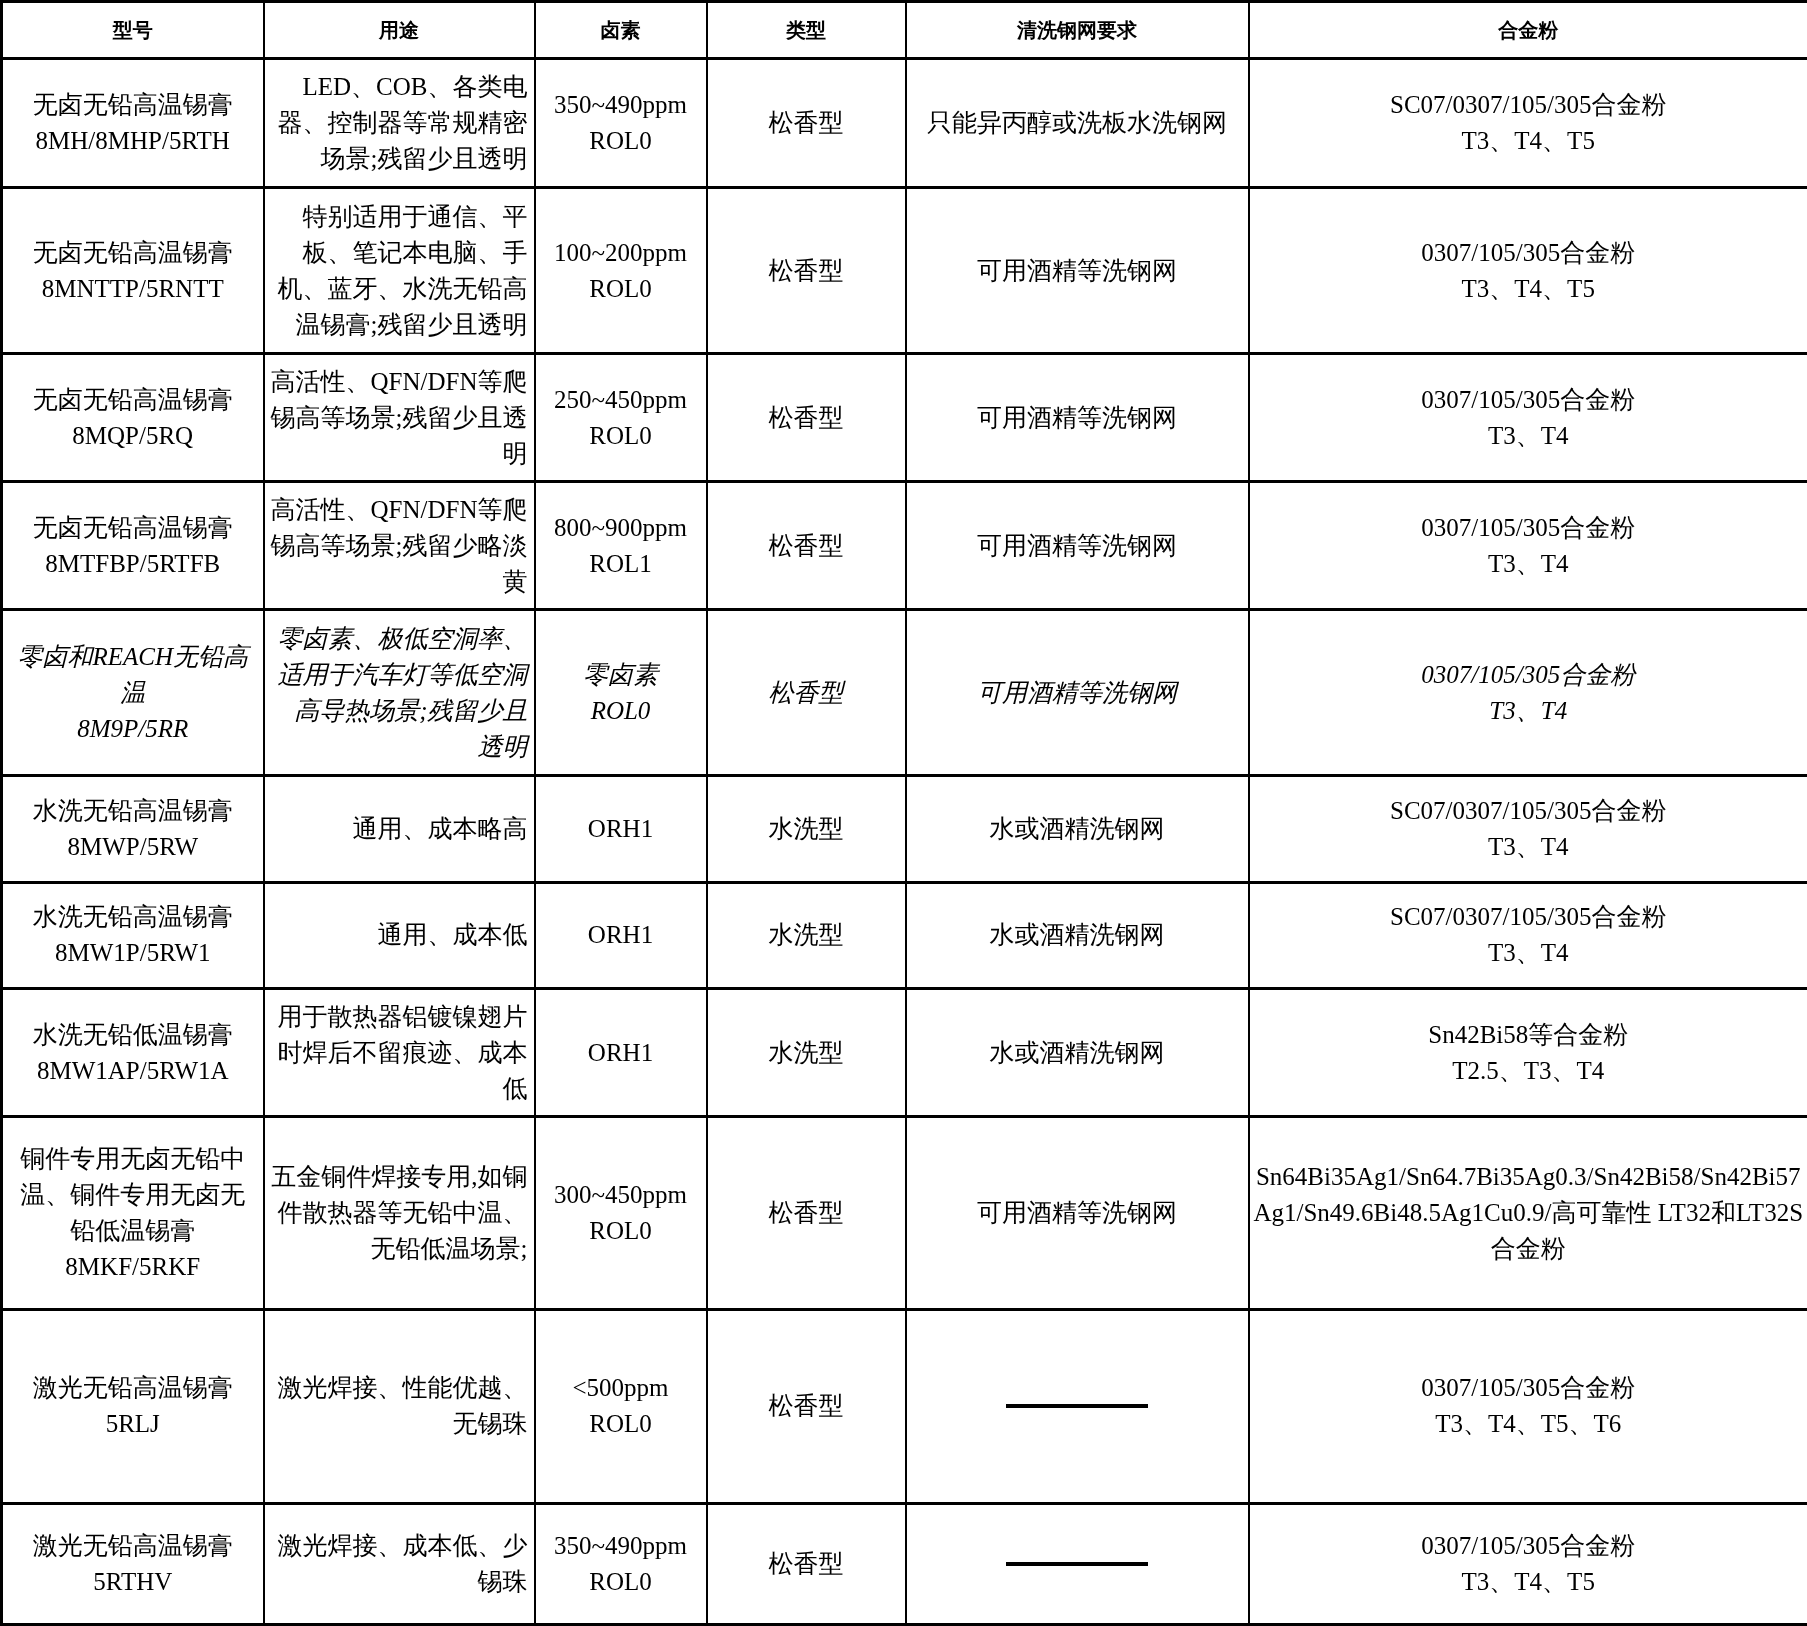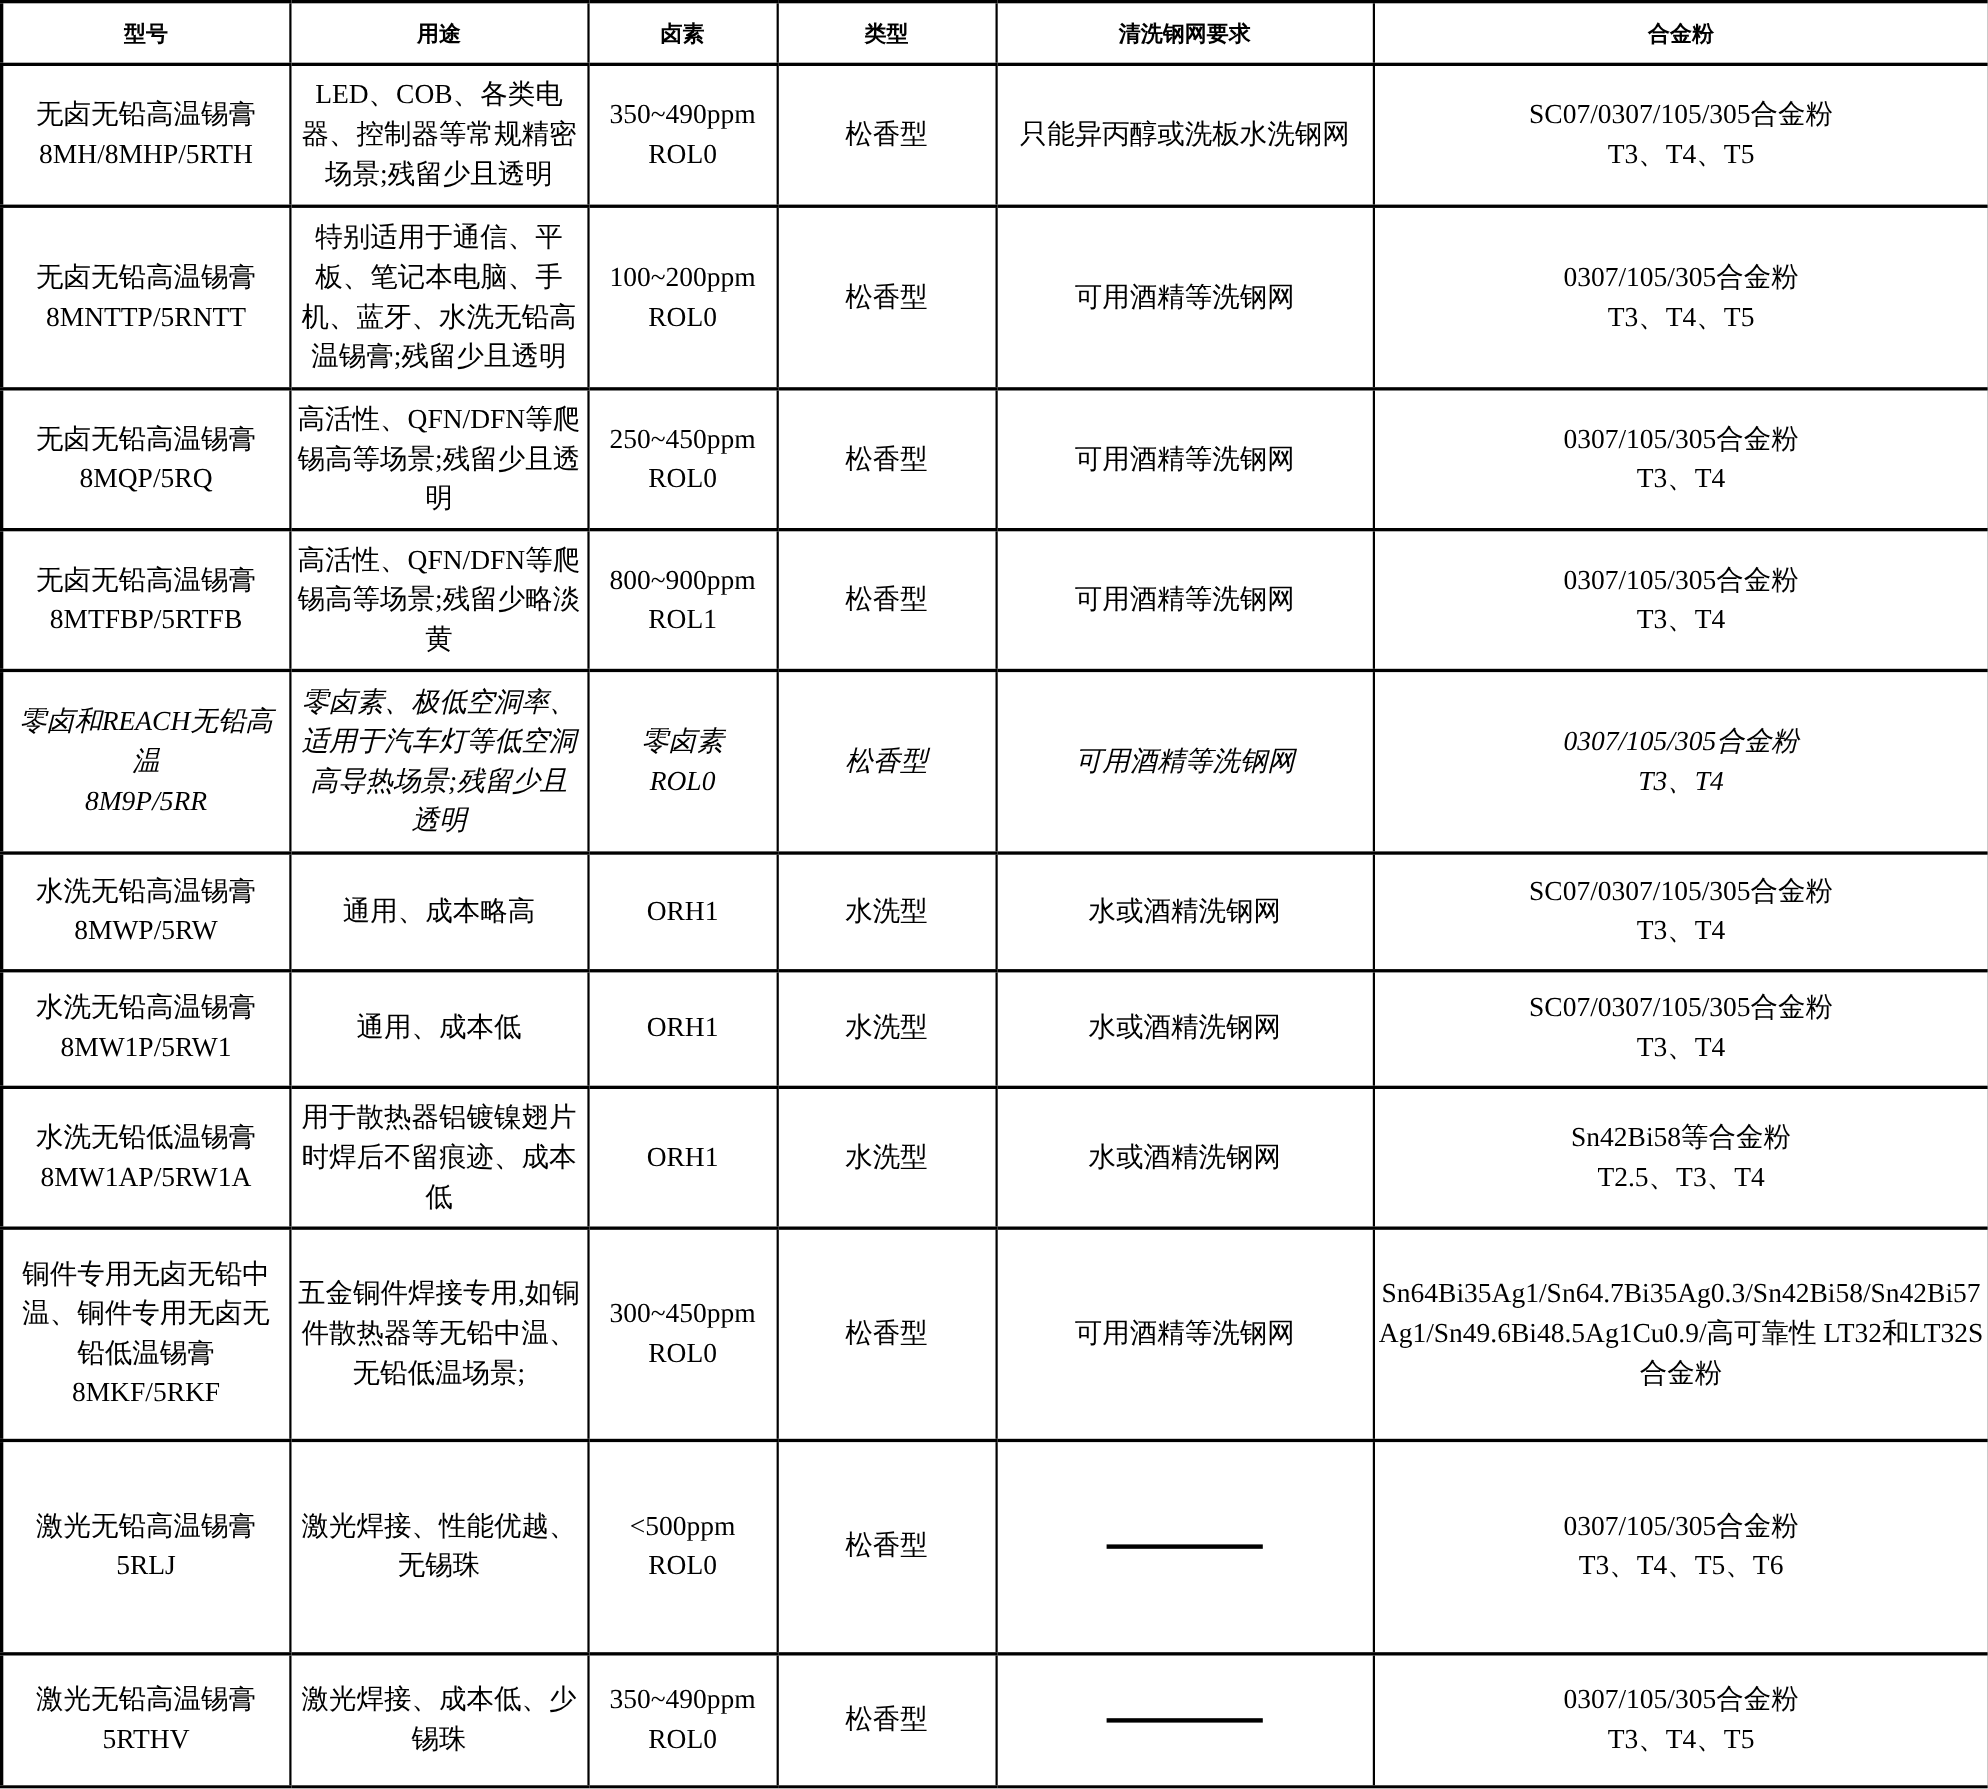--- a/index.html
+++ b/index.html
@@ -31,21 +31,21 @@
     font-weight: bold;
     font-size: 20px;
     padding: 4px 6px;
   }
   td {
     font-size: 25px;
     line-height: 36px;
     white-space: pre-line;
     padding: 4px 10px;
   }
-  td.col-usage { padding: 4px 6px; }
+  td.col-usage { padding: 4px 6px; text-align: right; }
   td.col-alloy { word-break: break-all; padding: 4px 0; }
   td.col-model { padding: 12px 8px; }
 
   thead tr { height: 57px; }
   tbody tr:nth-child(1)  { height: 120px; }
   tbody tr:nth-child(2)  { height: 146px; }
   tbody tr:nth-child(3)  { height: 117px; }
   tbody tr:nth-child(4)  { height: 113px; }
   tbody tr:nth-child(5)  { height: 147px; font-style: italic; }
   tbody tr:nth-child(6)  { height: 87px;  }

